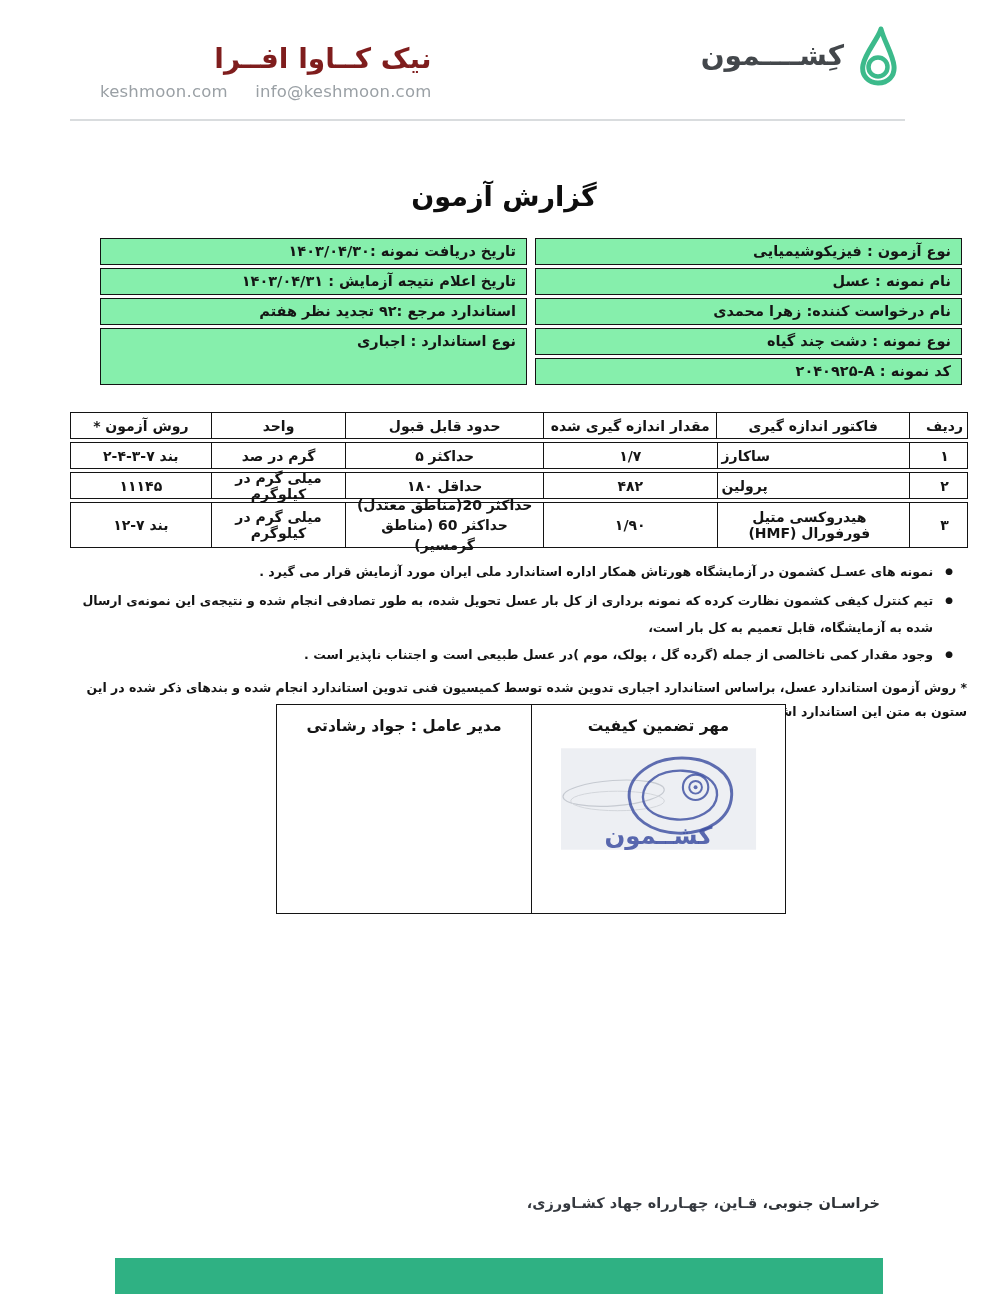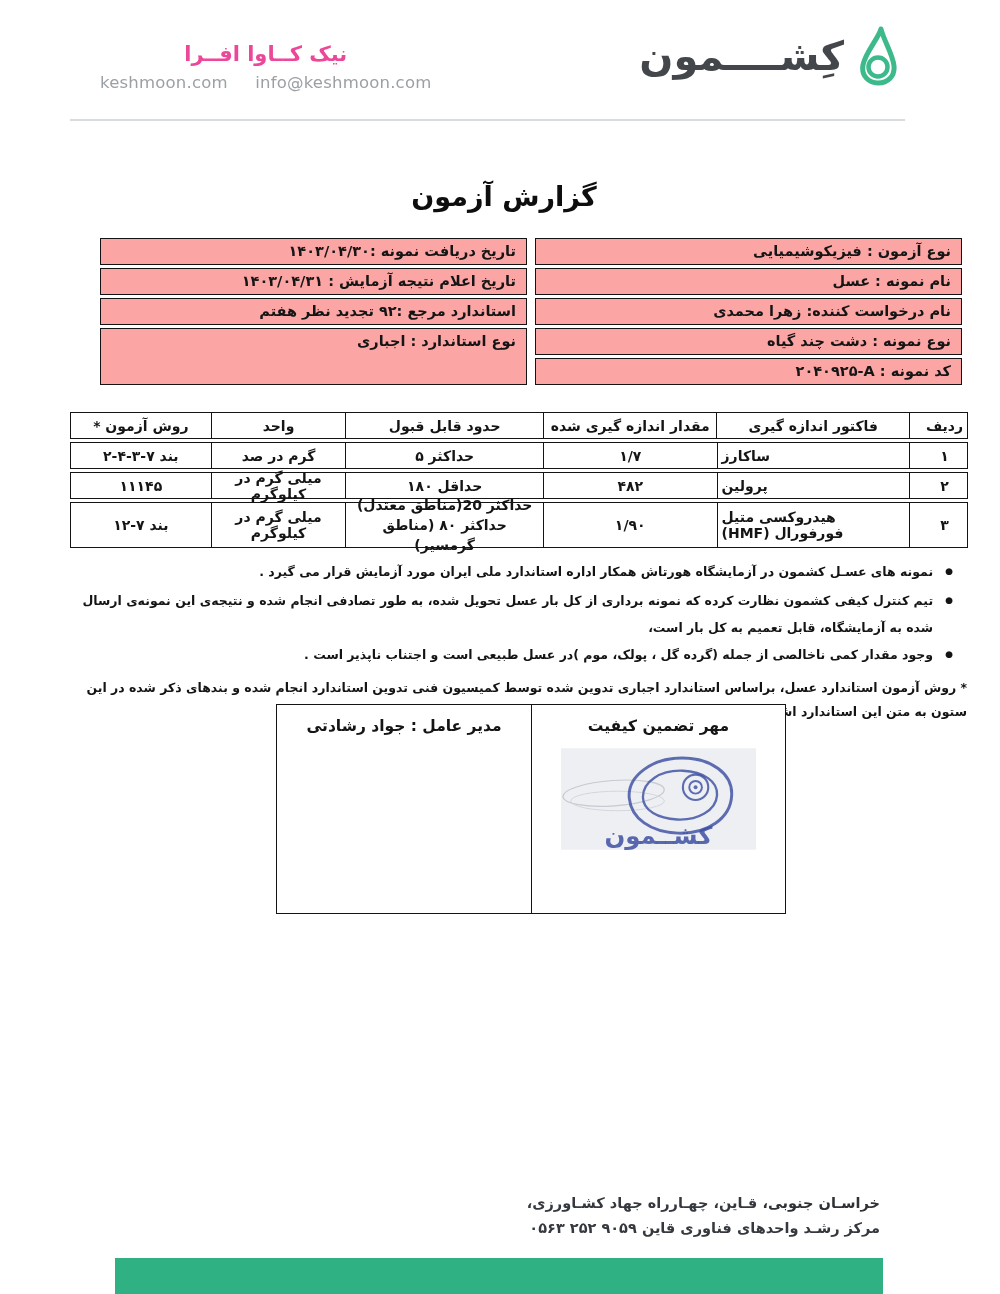--- a/index.html
+++ b/index.html
@@ -2,47 +2,47 @@
 <html lang="fa"><head>
 <meta charset="utf-8">
 <style>
   html,body{margin:0;padding:0;background:#ffffff;}
   .page{
     position:relative;width:1000px;height:1294px;margin:0 auto;background:#ffffff;
     font-family:"DejaVu Sans",sans-serif;direction:rtl;color:#151515;overflow:hidden;
   }
   
   .company-block{position:absolute;left:100px;top:42px;direction:ltr;text-align:left;}
-  .company-name{direction:rtl;text-align:center;font-size:21px;font-weight:700;color:#ec4899;}
+  .company-name{direction:rtl;text-align:right;font-size:28px;font-weight:700;color:#7f1d1d;}
   .company-urls{margin-top:7px;font-size:16.5px;color:#9aa0a5;letter-spacing:.2px;}
   .company-urls .url{margin-right:22px;}
   .brand-block{position:absolute;top:26px;right:100px;display:flex;align-items:center;gap:12px;direction:ltr;}
-  .brand-wordmark{font-size:40px;font-weight:600;color:#43474b;line-height:1.3;}
+  .brand-wordmark{font-size:28px;font-weight:600;color:#43474b;line-height:1.3;}
   .drop-icon{display:block;}
   .header-rule{position:absolute;top:119px;left:70px;width:835px;height:2px;background:#d9dcde;}
   
   .report-title{position:absolute;top:150px;left:4px;width:100%;text-align:center;
     font-size:27px;font-weight:800;color:#0e0e0e;margin-top:31px;}
   
   .info-table{position:absolute;top:238px;left:100px;width:862px;display:flex;gap:8px;}
   .info-col{display:flex;flex-direction:column;gap:3px;width:calc(50% - 4px);}
   .info-cell{border:1.6px solid #141414;box-sizing:border-box;height:27px;line-height:24px;
-    font-size:14.5px;font-weight:700;padding:0 10px;white-space:nowrap;background:#fca5a5;}
+    font-size:14.5px;font-weight:700;padding:0 10px;white-space:nowrap;background:#86efac;}
   .info-cell.tall{height:57px;}
   .ltr-embed{direction:ltr;unicode-bidi:embed;}
   
   .results-table{position:absolute;top:412px;left:70px;width:898px;}
   .rrow{display:flex;border:1.6px solid #141414;box-sizing:border-box;margin-bottom:3px;background:#fff;}
   .rcell{box-sizing:border-box;border-left:1.6px solid #141414;display:flex;flex-direction:column;
     justify-content:center;align-items:center;text-align:center;font-size:14px;font-weight:700;
     min-height:24px;padding:1px 4px;}
   .rrow .rcell:last-child{border-left:none;}
   .rrow.header .rcell{font-weight:800;}
   .c-no{width:58px;padding-left:16px;}
-  .c-factor{width:193px;align-items:flex-end;text-align:left;padding-right:12px;}
+  .c-factor{width:193px;align-items:flex-end;text-align:center;padding-right:12px;}
   .rrow.header .c-factor{align-items:center;text-align:center;padding-right:4px;}
   .c-value{width:174px;font-weight:800;}
   .c-limit{width:198px;}
   .c-unit{width:135px;}
   .c-method{width:140px;}
   .rrow.h27{height:27px;}
   .rrow.h44{height:46px;}
   .limit-line{display:block;line-height:20px;}
   
   .notes{position:absolute;top:558px;left:70px;width:897px;}
@@ -136,21 +136,21 @@
         </div>
       <div class="rcell c-unit">میلی گرم در کیلوگرم</div>
       <div class="rcell c-method">۱۱۱۴۵</div>
     </div>
     <div class="rrow h44">
       <div class="rcell c-no">۳</div>
       <div class="rcell c-factor">هیدروکسی متیل فورفورال (HMF)</div>
       <div class="rcell c-value">۱/۹۰</div>
       <div class="rcell c-limit">
           <span class="limit-line">حداکثر 20(مناطق معتدل)</span>
-          <span class="limit-line">حداکثر ۸۰ (مناطق گرمسیر)</span>
+          <span class="limit-line">حداکثر 60 (مناطق گرمسیر)</span>
         </div>
       <div class="rcell c-unit">میلی گرم در کیلوگرم</div>
       <div class="rcell c-method">بند ۷-۱۲</div>
     </div>
   </div>
 
   <div class="notes">
     <div class="bullet-row">
       <span class="bullet-dot">●</span>
       <span>نمونه های عسـل کشمون در آزمایشگاه هورتاش همکار اداره استاندارد ملی ایران مورد آزمایش قرار می گیرد .</span>
@@ -185,19 +185,18 @@
         </svg>
       </span>
     </div>
     <div class="sig-cell">
       <div class="sig-title">مدیر عامل : جواد رشادتی</div>
     </div>
   </div>
 
   <div class="footer-right">
     <div><span class="fbold">خراسـان جنوبی،</span><span> قـاین، چهـارراه جهاد کشـاورزی،</span></div>
-    <div>مرکز رشـد واحدهای فناوری قاین  ۹۰۵۹ ۲۵۲ ۰۵۶۳</div>
   </div>
 
 
   <div class="green-bar"></div>
 
 </div>
 
 </body></html>

